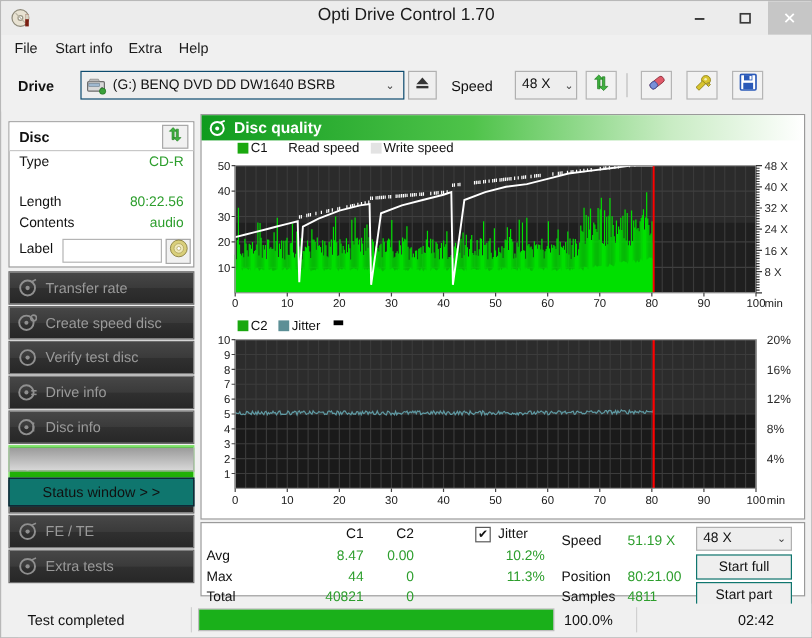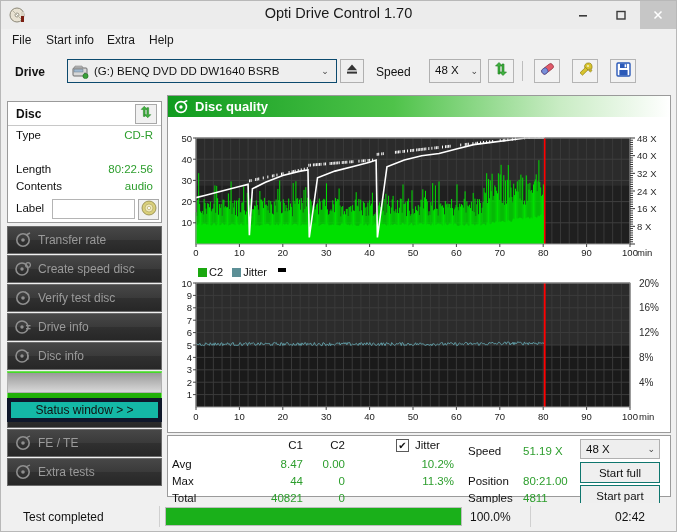--- a/index.html
+++ b/index.html
@@ -134,21 +134,21 @@
     border: 1px solid #6fe055;
   }
   .navbtn.active .nlabel { color: #ffffff; }
   #nav-filler {
     position: absolute; left: 0; top: 272px; width: 155px; height: 20px;
     background: linear-gradient(to bottom, #9a9a9a 0%, #d8d8d8 100%);
     border: 1px solid #b0b0b0; border-top: none;
   }
   #status-window-btn {
     position: absolute; left: 0; top: 297px; width: 155px; height: 24px;
-    background: #14b8a6; border: 4px solid #0f172a;
+    background: #0f766e; border: 1px solid #0f172a;
     display: flex; align-items: center; justify-content: center;
     font-size: 12px; color: #111;
   }
 
   
   #content {
     position: absolute; left: 166px; top: 94px; width: 504px; height: 338px;
     background: #ffffff; border: 1px solid #9a9a9a;
   }
   #dq-hdr {
@@ -462,20 +462,25 @@
         <svg width="14" height="14" viewBox="0 0 16 16">
             <circle cx="8" cy="8" r="6.2" fill="none" stroke="#ffffff" stroke-width="1.9"></circle>
             <circle cx="8" cy="8" r="1.9" fill="#ffffff"></circle>
             <path d="M11 2.5 L15.2 0.6" stroke="#ffffff" stroke-width="1.6"></path>
           </svg>
       </span>
       <span class="htext">Disc quality</span>
     </div>
 
     <div class="chart-wrap" id="chart1" style="left:0;top:21px;width:502px;height:148px;">
+      <div class="legend" style="left:30px;top:1px;">
+        <span class="sw" style="background:#1aa80f"></span><span>C1</span>
+        <span style="display:inline-block;width:14px"></span><span>Read speed</span>
+        <span class="sw" style="background:#e3e3e3;margin-left:6px"></span><span>Write speed</span>
+      </div>
       <svg id="svg1" width="502" height="130" viewBox="0 0 502 130" style="position:absolute;left:0;top:17px">
           <rect x="28" y="4" width="434" height="106" fill="#1f1f1f"></rect>
           <rect x="28" y="4" width="434" height="47.7" fill="#2b2b2b"></rect>
           <line x1="28" y1="4" x2="28" y2="110" stroke="#3a3a3a" stroke-width="1"></line>
           <line x1="36.68" y1="4" x2="36.68" y2="110" stroke="#3a3a3a" stroke-width="1"></line>
           <line x1="45.36" y1="4" x2="45.36" y2="110" stroke="#3a3a3a" stroke-width="1"></line>
           <line x1="54.04" y1="4" x2="54.04" y2="110" stroke="#3a3a3a" stroke-width="1"></line>
           <line x1="62.72" y1="4" x2="62.72" y2="110" stroke="#3a3a3a" stroke-width="1"></line>
           <line x1="71.4" y1="4" x2="71.4" y2="110" stroke="#3a3a3a" stroke-width="1"></line>
           <line x1="80.08" y1="4" x2="80.08" y2="110" stroke="#3a3a3a" stroke-width="1"></line>

